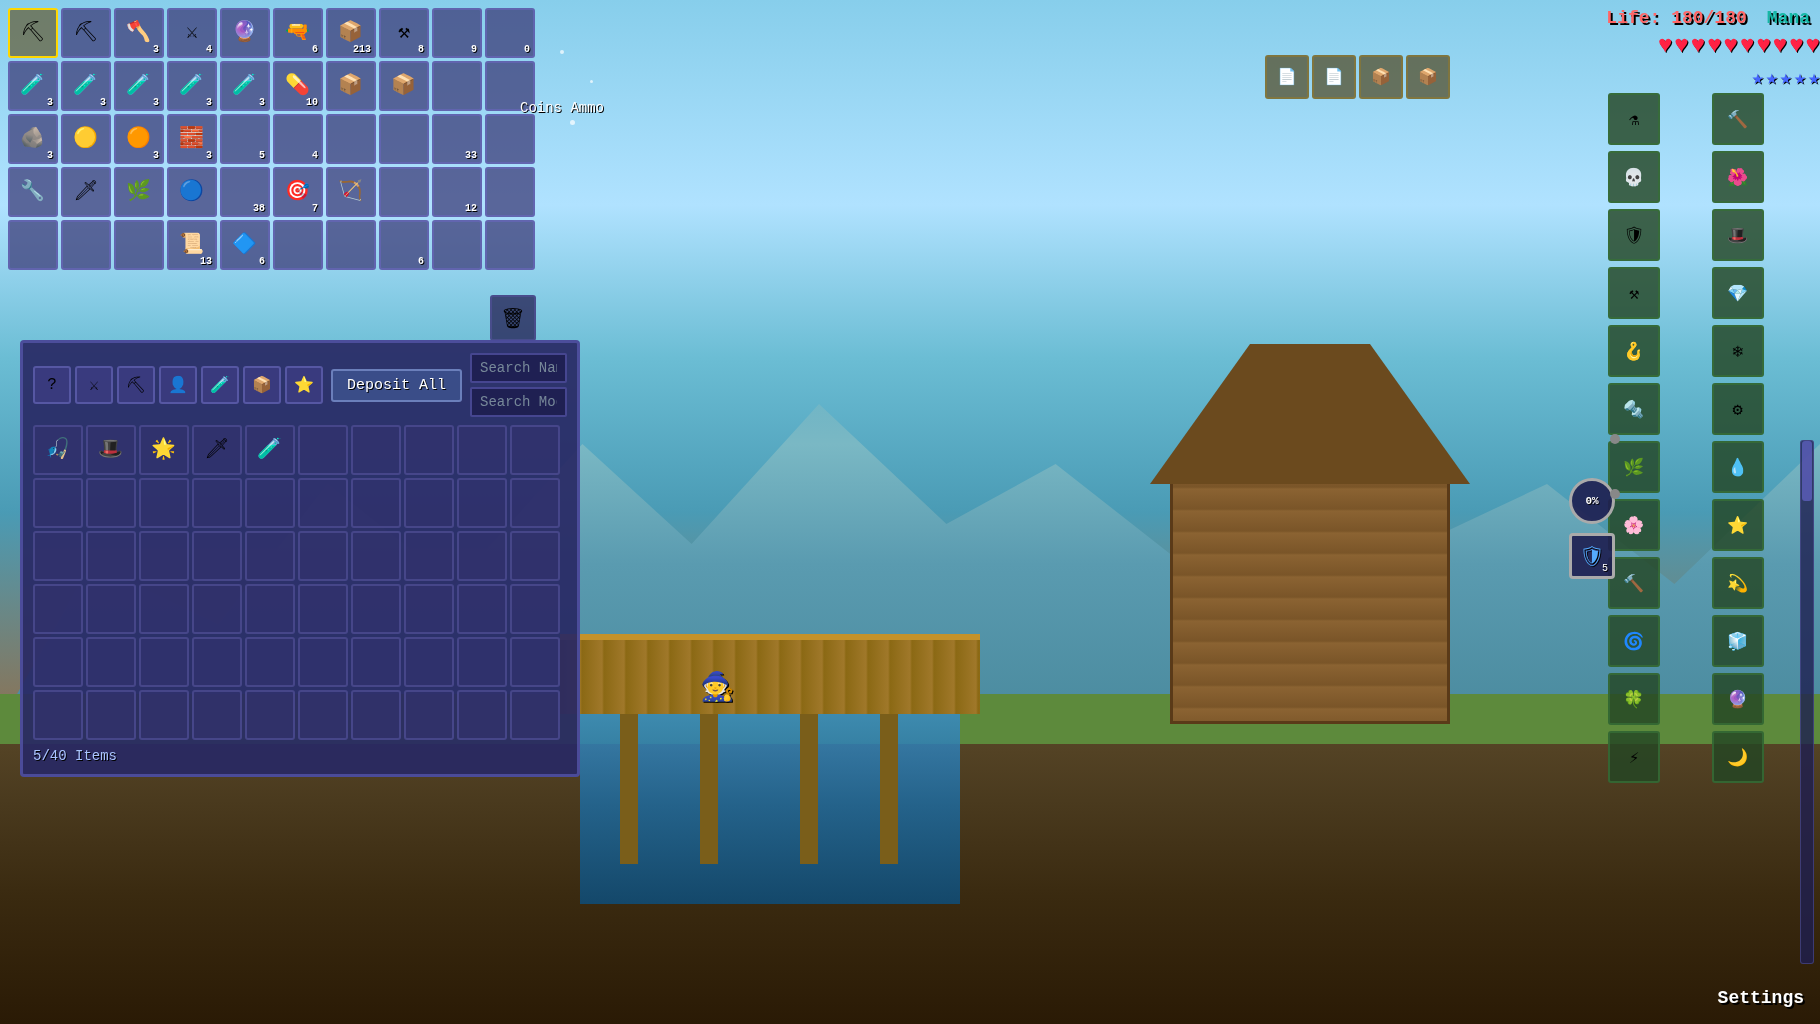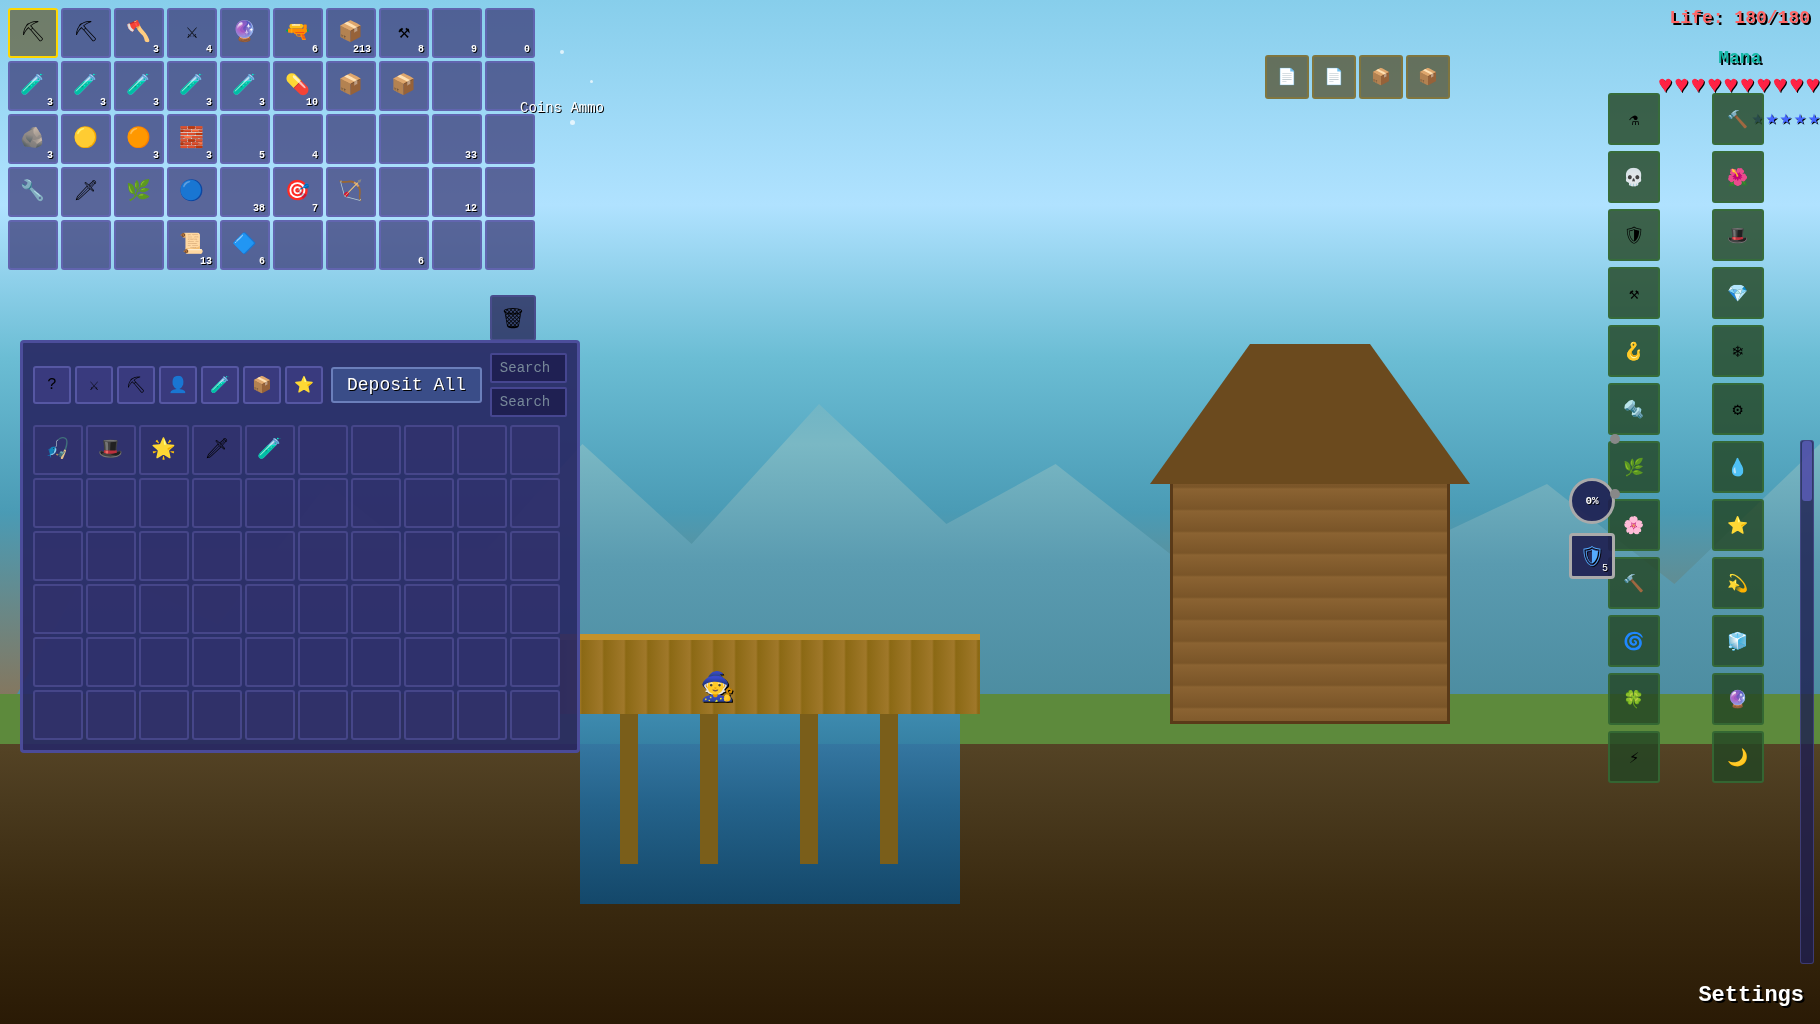--- a/index.html
+++ b/index.html
@@ -205,21 +205,21 @@
       justify-content: center;
       cursor: pointer;
       font-size: 16px;
     }
 
     .deposit-all-btn {
       background: rgba(60, 80, 140, 0.9);
       border: 2px solid rgba(120, 140, 200, 0.8);
       color: #fff;
       padding: 6px 14px;
-      font-size: 18px;
+      font-size: 15px;
       font-family: 'Courier New', monospace;
       cursor: pointer;
       border-radius: 3px;
       text-shadow: 1px 1px #000;
     }
 
     .search-inputs {
       display: flex;
       flex-direction: column;
       gap: 4px;
@@ -299,21 +299,20 @@
       flex-direction: column;
       align-items: flex-end;
       gap: 4px;
     }
 
     .life-mana-row {
       display: flex;
       gap: 20px;
       padding-right: 10px;
       align-items: center;
-      flex-direction: column;
     }
 
     .stat-label {
       color: #ff6666;
       font-size: 18px;
       font-weight: bold;
       text-shadow: 2px 2px #000;
     }
 
     .stat-label.mana {
@@ -364,21 +363,21 @@
       cursor: pointer;
       font-size: 20px;
     }
 
     
     .settings-btn {
       position: absolute;
       bottom: 16px;
       right: 16px;
       color: #fff;
-      font-size: 22px;
+      font-size: 18px;
       font-weight: bold;
       text-shadow: 2px 2px #000;
       cursor: pointer;
       font-family: 'Courier New', monospace;
     }
 
     
     .top-right-slots {
       position: absolute;
       top: 55px;
@@ -776,20 +775,21 @@
       <div class="storage-slot"></div>
       <div class="storage-slot"></div>
       <div class="storage-slot"></div>
       <div class="storage-slot"></div>
       <div class="storage-slot"></div>
       <div class="storage-slot"></div>
       <div class="storage-slot"></div>
       <div class="storage-slot"></div>
     </div>
 
+  <div class="storage-footer">5/40 Items</div>
 </div>
 
 <div class="scrollbar">
   <div class="scrollbar-thumb"></div>
 </div>
 
 <div class="hud-top-right">
   <div class="life-mana-row">
     <span class="stat-label">Life: 180/180</span>
     <span class="stat-label mana">Mana</span>

